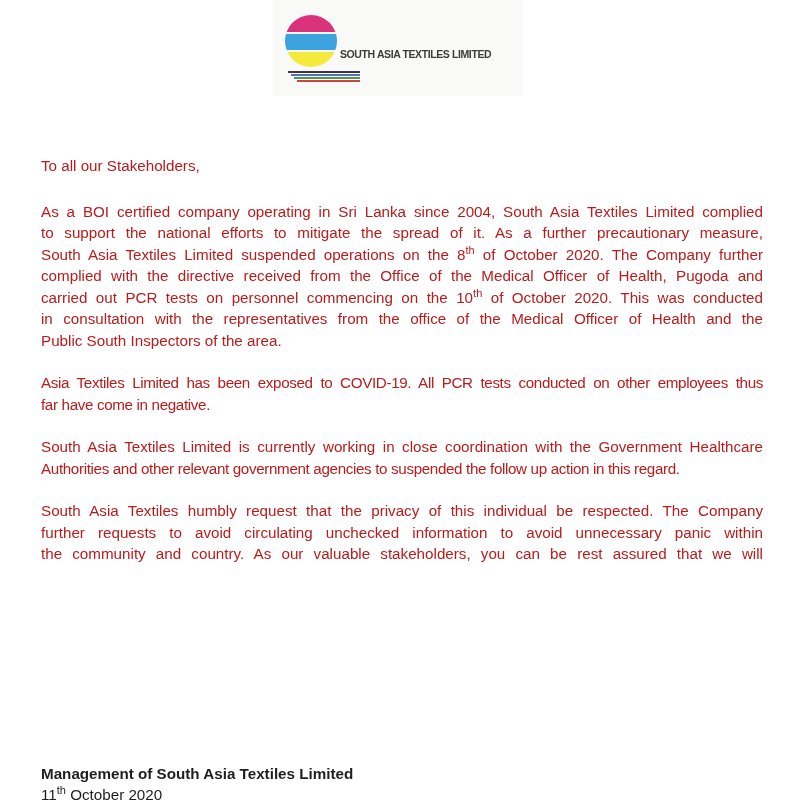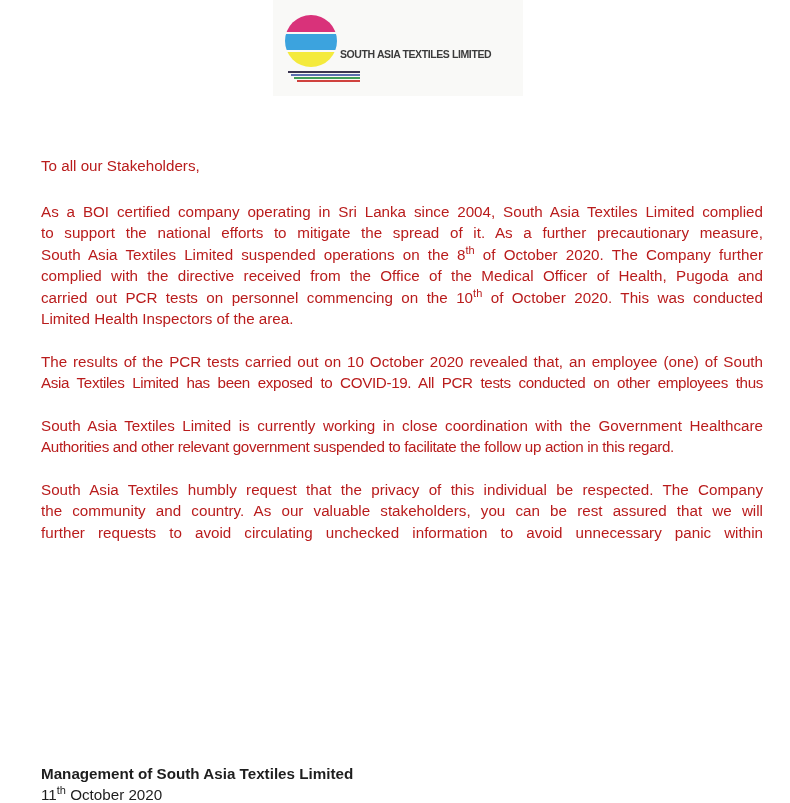--- a/index.html
+++ b/index.html
@@ -130,36 +130,37 @@
 
 <div class="letter">
   <p class="salutation">To all our Stakeholders,</p>
 
   <p class="para">
     <span class="ln">As a BOI certified company operating in Sri Lanka since 2004, South Asia Textiles Limited complied</span>
     <span class="ln">to support the national efforts to mitigate the spread of it. As a further precautionary measure,</span>
     <span class="ln"><span>South Asia Textiles Limited suspended operations on the 8</span><sup>th</sup><span> of October 2020. The Company further</span></span>
     <span class="ln">complied with the directive received from the Office of the Medical Officer of Health, Pugoda and</span>
     <span class="ln"><span>carried out PCR tests on personnel commencing on the 10</span><sup>th</sup><span> of October 2020. This was conducted</span></span>
-    <span class="ln last">Limited Health Inspectors of the area.</span>
+    <span class="ln">in consultation with the representatives from the office of the Medical Officer of Health and the</span>
+    <span class="ln last">Public South Inspectors of the area.</span>
   </p>
 
   <p class="para">
-    <span class="ln">The results of the PCR tests carried out on 10 October 2020 revealed that, an employee (one) of South</span>
     <span class="ln condensed">Asia Textiles Limited has been exposed to COVID-19. All PCR tests conducted on other employees thus</span>
+    <span class="ln last condensed">far have come in negative.</span>
   </p>
 
   <p class="para">
     <span class="ln">South Asia Textiles Limited is currently working in close coordination with the Government Healthcare</span>
-    <span class="ln last condensed">Authorities and  other relevant government suspended  to facilitate the follow up action in this regard.</span>
+    <span class="ln last condensed">Authorities and  other relevant government agencies  to suspended the follow up action in this regard.</span>
   </p>
 
   <p class="para">
     <span class="ln">South Asia Textiles humbly request that the privacy of this individual be respected. The Company</span>
+    <span class="ln">further requests to avoid circulating unchecked information to avoid unnecessary panic within</span>
     <span class="ln">the community and country. As our valuable stakeholders, you can be rest assured that we will</span>
-    <span class="ln">further requests to avoid circulating unchecked information to avoid unnecessary panic within</span>
   </p>
 </div>
 
 <div class="signature">
   <span class="sig-name">Management of South Asia Textiles Limited</span>
   <span class="sig-date"><span>11</span><sup>th</sup><span> October 2020</span></span>
 </div>
 
 </body></html>

